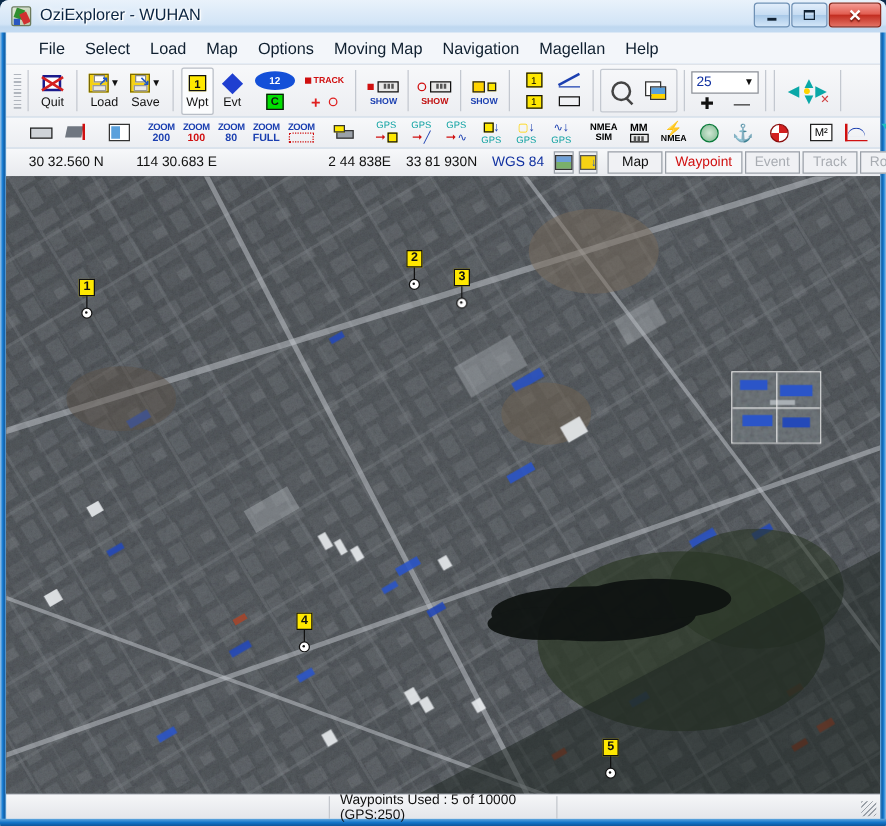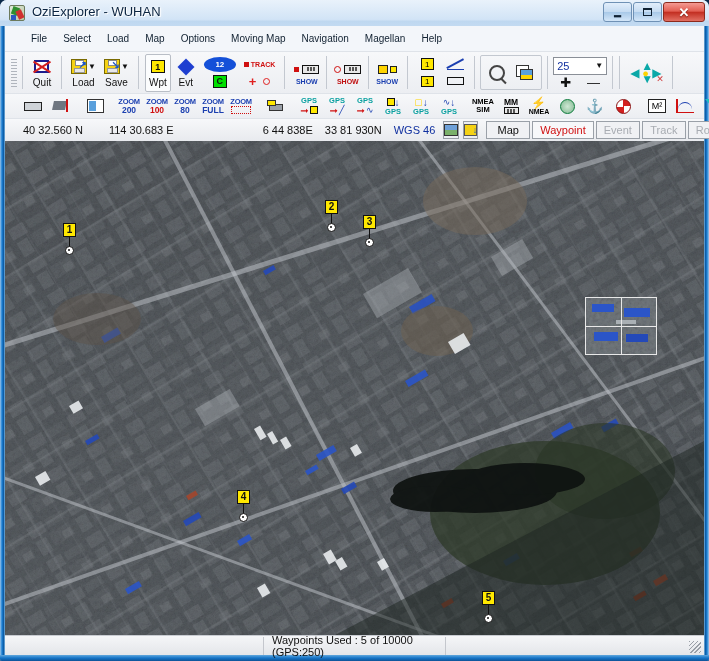--- a/index.html
+++ b/index.html
@@ -71,21 +71,21 @@
   #btn-min .glyph { position: relative; top: 4px; }
   .sqicon { width: 9px; height: 8px; border: 1px solid #123; border-top-width: 2px; }
 
   
   #menubar {
     position: absolute; left: 5px; top: 26px; width: 699px; height: 25px;
     background: #f3f6fa;
     display: flex; align-items: center; padding-left: 18px;
   }
   .menu-item {
-    font-size: 10px; color: #102030; padding: 2px 8px; cursor: default; white-space: nowrap;
+    font-size: 13px; color: #102030; padding: 2px 8px; cursor: default; white-space: nowrap;
   }
 
   
   #toolbar1 {
     position: absolute; left: 5px; top: 51px; width: 699px; height: 42px;
     background: linear-gradient(to bottom, #f7f8fa, #eceef2);
     border-top: 1px solid #dfe3e9;
     display: flex; align-items: stretch;
   }
   #toolbar2 {
@@ -124,21 +124,21 @@
   .i-oc { width:7px;height:7px;border:1.5px solid #e02020;border-radius:50%;}
   .i-redsq { width:5px;height:5px;background:#d01010;}
   .i-ocirc { width:7px;height:7px;border:1.5px solid #d01010;border-radius:50%;}
   .i-bar { width:17px;height:9px;background:#e8e8e8;border:1.5px solid #111; display:flex; gap:1px; align-items:center; justify-content:center;}
   .i-bar i { width:2px;height:4px;background:#555; display:block;}
   .show-w { display:flex; flex-direction:column; align-items:center; }
   .show-t { font-size:7px; color:#1b3fb0; font-weight:bold; border:none; }
   .show-r { font-size:7px; color:#c01010; font-weight:bold; }
   .zl { font-size:7.5px; font-weight:bold; color:#1b3fb0; line-height:8px; letter-spacing:-0.3px;}
   .zn { font-size:8.5px; font-weight:bold; line-height:9px; }
-  .gps-t { font-size:7.5px; color:#0aa0a0; font-weight:bold; line-height:8px; }
+  .gps-t { font-size:7.5px; color:#0aa0a0; font-weight:normal; line-height:8px; }
   .i-mag { width:16px;height:16px;border:2px solid #444;border-radius:50%; position:relative;}
   .i-mag:after{content:"";position:absolute;right:-4px;bottom:-3px;width:7px;height:2px;background:#444;transform:rotate(45deg);}
   .i-lock { width:14px;height:12px;background:#ffd400;border:1.5px solid #222;border-radius:2px; position:relative;}
   .i-lock:before{content:"";position:absolute;left:3px;top:-5px;width:6px;height:6px;border:1.5px solid #222;border-bottom:none;border-radius:4px 4px 0 0;}
   .i-info { width:15px;height:15px;background:#fff;border:1.5px solid #222; position:relative;}
   .i-info:after{content:"";position:absolute;right:-3px;top:-3px;width:8px;height:8px;background:#ffd400;border:1px solid #222;}
 
   
   #zoom-field {
     width: 54px; height: 18px; background: #fff; border: 1px solid #8a8f97;
@@ -615,26 +615,26 @@
     </div>
     <div class="tbtn" style="height:22px;">
       <span style="position:relative;width:16px;height:14px;">
         <span style="position:absolute;left:0;top:0;width:0;height:0;border-left:8px solid transparent;border-right:8px solid transparent;border-top:9px solid #22c0c0;"></span>
 
       </span>
     </div>
   </div>
 
   <div id="coordbar">
-    <span class="coord" style="padding-left:18px;">40 32.560 N</span>
+    <span class="coord" style="padding-left:18px;">30 32.560 N</span>
     <span class="coord" style="padding-left:20px;">114 30.683 E</span>
     <span class="coord" style="padding-left:24px;margin-top:48px;">UTM  50R</span>
-    <span class="coord">6 44 838E</span>
+    <span class="coord">2 44 838E</span>
     <span class="coord">33 81 930N</span>
-    <span class="coord blue">WGS 46</span>
+    <span class="coord blue">WGS 84</span>
     <span class="cbtn">
       <span class="mini-map"></span>
     </span>
     <span class="cbtn">
       <span class="mini-disk">
           <span class="a">↓</span>
         </span>
     </span>
     <span id="tabs">
       <span class="ctab">Map</span>

